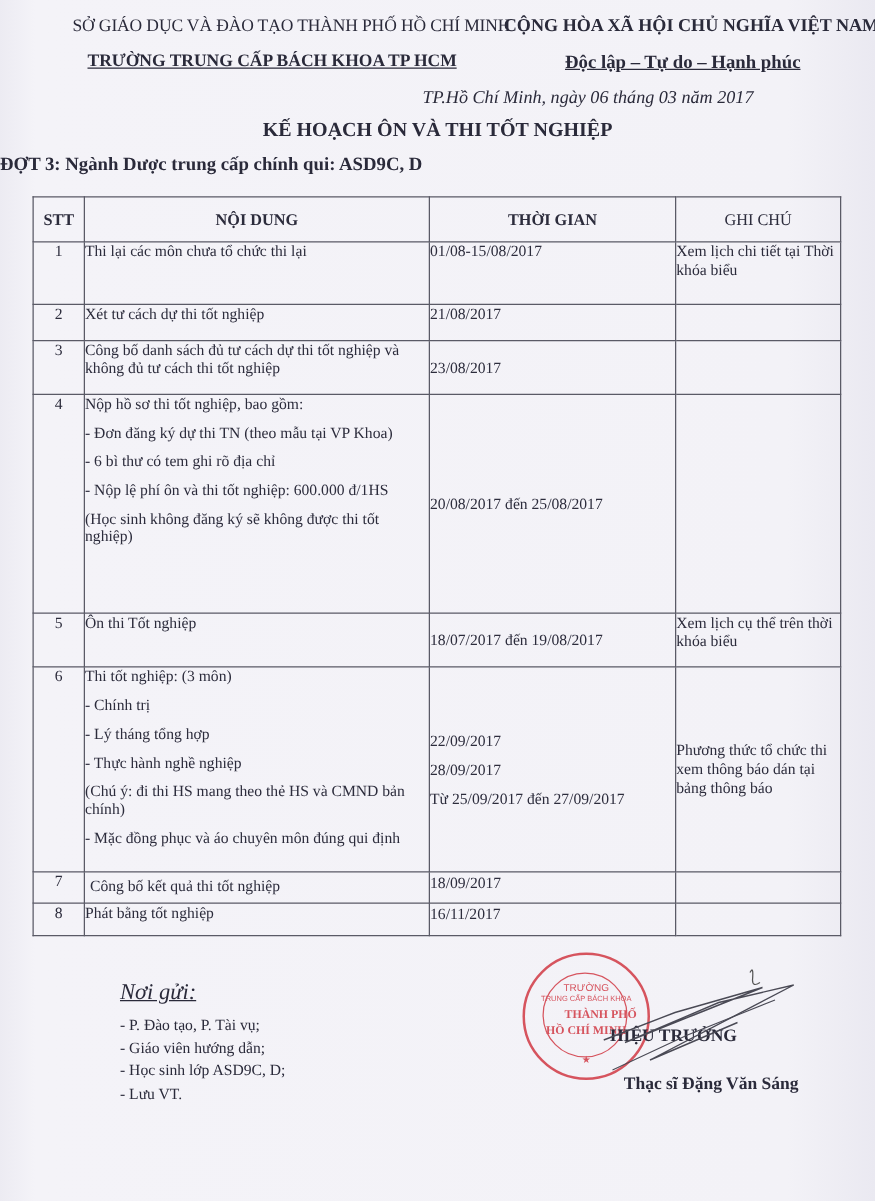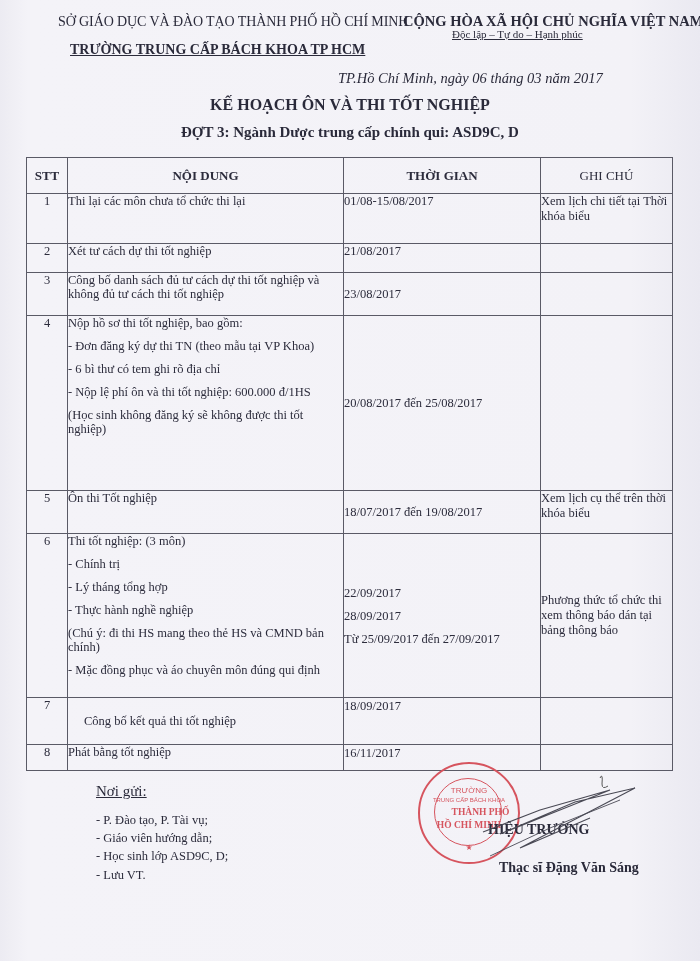--- a/index.html
+++ b/index.html
@@ -9,44 +9,44 @@
       font-family:"Liberation Serif", serif;
       color:#2a2a3a;
       position:relative;
     }
     .page { position:absolute; left:0; top:0; width:700px; height:961px;
       background:linear-gradient(90deg,#ecebf2 0%,#f4f3f8 4%,#f3f2f7 90%,#eae9f1 100%); }
     .abs { position:absolute; white-space:nowrap; }
     .hdr-left1 { left:58px; top:14px; font-size:14px; letter-spacing:-0.1px; }
     .hdr-left2 { left:70px; top:42px; font-size:14px; font-weight:bold; text-decoration:underline; }
     .hdr-right1 { left:403px; top:13px; font-size:14.5px; font-weight:bold; }
-    .hdr-right2 { left:452px; top:28px; font-size:11px; font-weight:normal; text-decoration:underline; }
+    .hdr-right2 { left:452px; top:42px; font-size:15px; font-weight:bold; text-decoration:underline; }
     .date-line { left:338px; top:70px; font-size:14.5px; font-style:italic; }
     .title { left:0; width:700px; text-align:center; top:96px; font-size:16px; font-weight:bold; }
-    .subtitle { left:0; width:700px; text-align:center; top:124px; font-size:15px; font-weight:bold; }
+    .subtitle { left:0; width:700px; top:124px; font-size:15px; font-weight:bold; }
 
     table.plan {
       position:absolute; left:26px; top:157px; width:646px;
       border-collapse:collapse; table-layout:fixed;
       font-size:12.5px; color:#2c2c3c;
     }
     table.plan td, table.plan th {
       border:1px solid #5a5a66; vertical-align:top; padding:0;
     }
     table.plan th { font-weight:bold; font-size:13px; vertical-align:middle; height:35px; }
     th.col-stt { font-weight:normal; }
     td.stt { text-align:center; vertical-align:middle; }
     td.content { padding:3px 6px 0 6px; }
     td.time { text-align:left; padding-top:4px; }
     td.note { padding:4px 6px 0 6px; line-height:15px; }
     .content p { margin:0 0 9px 0; line-height:14px; }
     .time p { margin:0 0 9px 0; line-height:14px; }
     .vmid { vertical-align:middle !important; padding-top:0 !important; }
 
-    .recip-title { left:96px; top:783px; font-size:15px; text-decoration:underline; }
+    .recip-title { left:96px; top:783px; font-size:18px; font-style:italic; text-decoration:underline; }
     .recip { left:96px; font-size:12.5px; }
     .sign-title { left:488px; top:782px; font-size:14px; font-weight:bold;margin-top:40px; }
     .signer { left:499px; top:860px; font-size:14px; font-weight:bold; }
 
     .stamp {
       position:absolute; left:418px; top:762px; width:98px; height:98px;
       border:2px solid #d6545e; border-radius:50%; color:#d6545e;
     }
     .stamp-inner {
       position:absolute; left:14px; top:14px; width:66px; height:66px;
@@ -155,21 +155,21 @@
         <td class="time vmid">
           <p>22/09/2017</p>
           <p>28/09/2017</p>
           <p style="margin:0">Từ 25/09/2017 đến 27/09/2017</p>
         </td>
         <td class="note vmid">Phương thức tổ chức thi xem thông báo dán tại bảng thông báo</td>
       </tr>
       <tr style="height:25px">
         <td class="stt">7</td>
         <td class="content">
-            <p style="margin:16px">Công bố kết quả thi tốt nghiệp</p>
+            <p style="margin:4px">Công bố kết quả thi tốt nghiệp</p>
           </td>
         <td class="time" style="padding-top:1px">
             <p style="margin:0">18/09/2017</p>
           </td>
         <td class="note"></td>
       </tr>
       <tr style="height:26px">
         <td class="stt">8</td>
         <td class="content">
             <p style="margin:0">Phát bằng tốt nghiệp</p>

